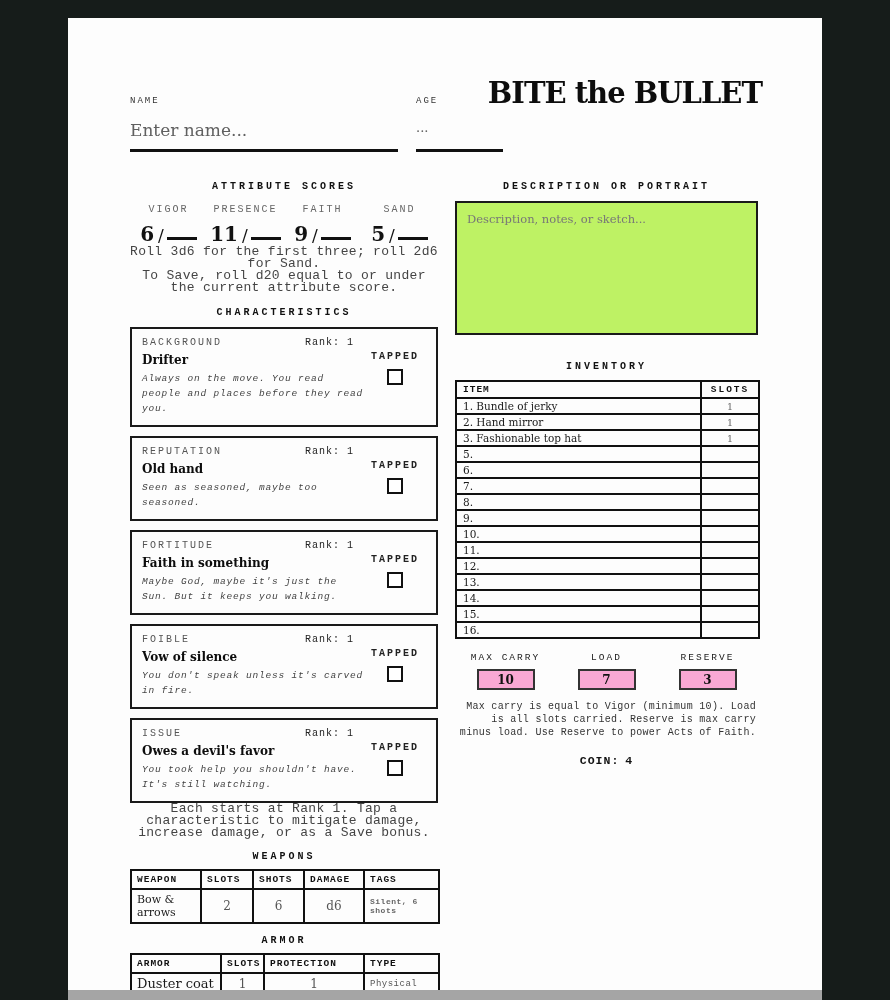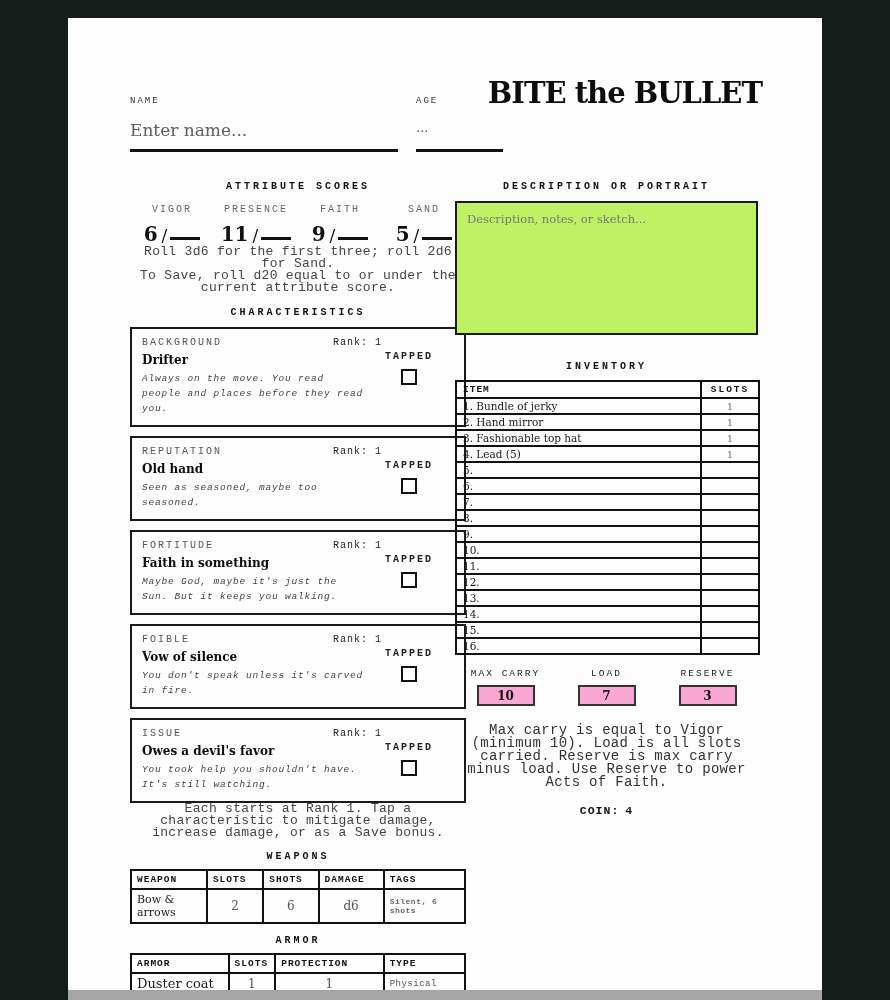--- a/index.html
+++ b/index.html
@@ -33,21 +33,21 @@
   }
   .name-field { left:62px; top:102px; width:268px; }
   .age-field  { left:348px; top:102px; width:87px; font-size:13px; }
   .sheet-title {
     position:absolute; right:60px; top:58px;
     font-size:29px; font-weight:bold; letter-spacing:-1px; color:#0d0d0d;
     white-space:nowrap;
   }
 
   
-  .col-left  { position:absolute; left:62px;  top:163px; width:336px; }
+  .col-left  { position:absolute; left:62px;  top:163px; width:308px; }
   .col-right { position:absolute; left:387px; top:163px; width:303px; }
 
   .section-title {
     text-align:center;
     font-family:"Liberation Mono","DejaVu Sans Mono",monospace;
     font-weight:bold; font-size:10px; letter-spacing:3px; color:#111;
   }
 
   
   .attr-row { display:flex; margin-top:12px; }
@@ -153,23 +153,23 @@
   .carry-label {
     font-family:"Liberation Mono","DejaVu Sans Mono",monospace;
     font-size:9.5px; letter-spacing:2px; color:#222;
   }
   .carry-box {
     width:58px; height:21px; border:2px solid #333; margin:6px auto 0 auto;
     font-size:12px; font-weight:bold; line-height:18px; text-align:center;
     background:#f9a8d4;
   }
   .carry-note {
-    margin-top:18px; text-align:center;
-    font-family:"Liberation Mono","DejaVu Sans Mono",monospace;
-    font-size:14px; color:#333; line-height:13px; letter-spacing:0.3px;
+    margin-top:10px; text-align:right;
+    font-family:"Liberation Mono","DejaVu Sans Mono",monospace;
+    font-size:10px; color:#333; line-height:13px; letter-spacing:0.3px;
     padding:0 2px;
   }
   .coin-line {
     margin-top:15px; text-align:center;
     font-family:"Liberation Mono","DejaVu Sans Mono",monospace;
     font-weight:bold; font-size:11.5px; letter-spacing:1px; color:#111;
   }
   .coin-line .coin-value { margin-left:6px; }
 </style>
 </head>
@@ -367,24 +367,20 @@
           </tr>
       <tr>
             <td class="inv-item">2. Hand mirror</td>
             <td class="inv-slots">1</td>
           </tr>
       <tr>
             <td class="inv-item">3. Fashionable top hat</td>
             <td class="inv-slots">1</td>
           </tr>
       <tr>
-            <td class="inv-item">4. Lead (5)</td>
-            <td class="inv-slots">1</td>
-          </tr>
-      <tr>
             <td class="inv-item">5.</td>
             <td class="inv-slots"></td>
           </tr>
       <tr>
             <td class="inv-item">6.</td>
             <td class="inv-slots"></td>
           </tr>
       <tr>
             <td class="inv-item">7.</td>
             <td class="inv-slots"></td>

